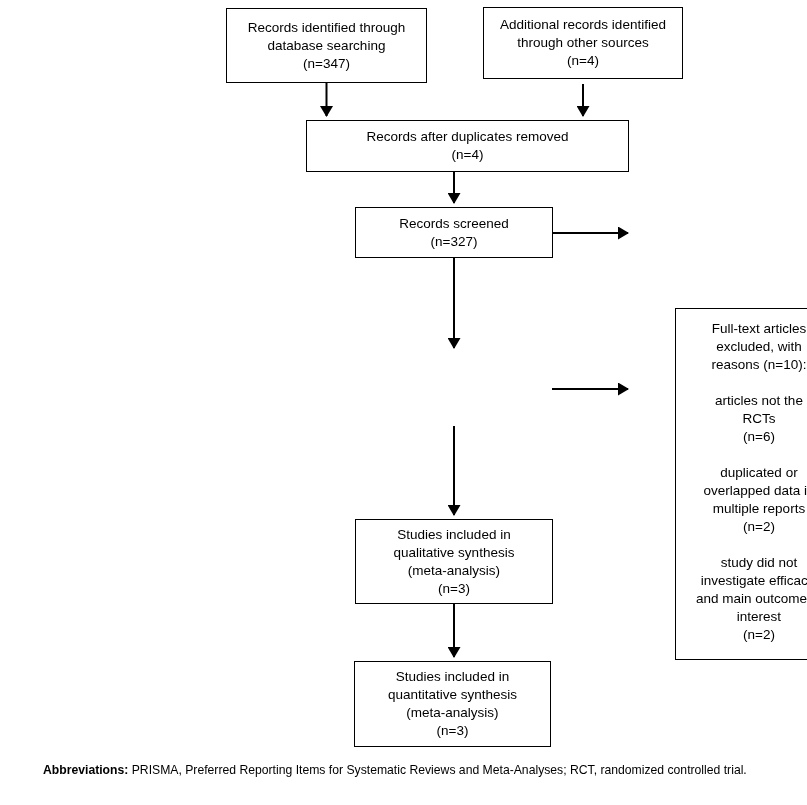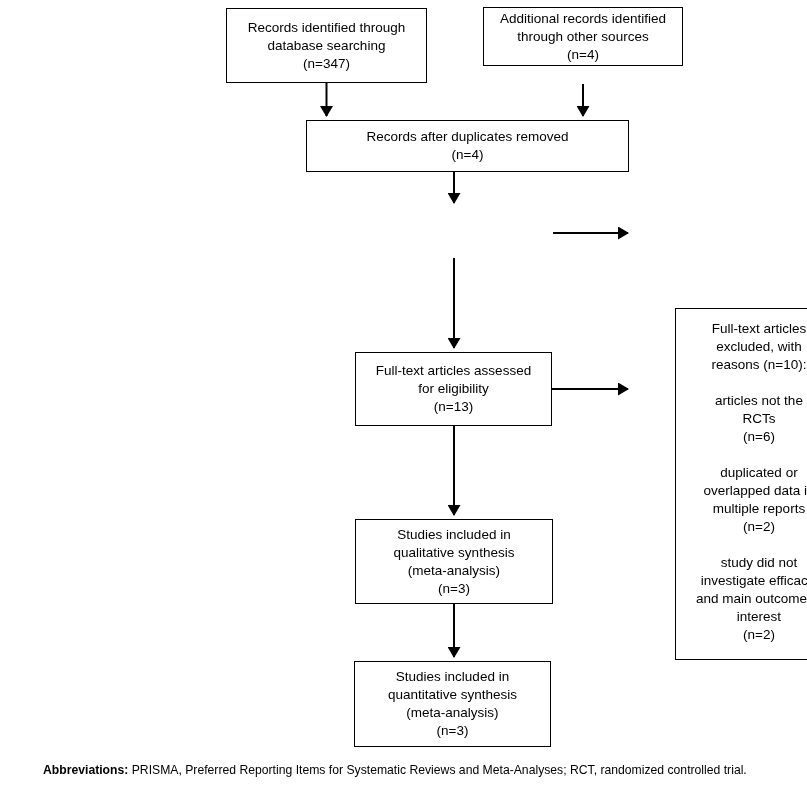--- a/index.html
+++ b/index.html
@@ -37,21 +37,21 @@
     white-space: pre-line;
     padding: 2px 8px;
   }
   .flow-box.top-align {
     align-items: flex-start;
     padding-top: 11px;
     margin-left: 44px;
   }
   
   .b-identified   { left: 226px; top:   8px; width: 201px; height:  75px; }
-  .b-additional   { left: 483px; top:   7px; width: 200px; height:  59px; }
+  .b-additional   { left: 483px; top:   7px; width: 200px; height:  72px; }
   .b-duplicates   { left: 306px; top: 120px; width: 323px; height:  52px; }
   .b-screened     { left: 355px; top: 207px; width: 198px; height:  51px; }
   .b-excluded     { left: 632px; top: 189px; width: 166px; height:  86px; padding: 2px 14px; }
   .b-fulltext     { left: 355px; top: 352px; width: 197px; height:  74px; }
   .b-ftexcluded   { left: 631px; top: 308px; width: 168px; height: 352px; }
   .b-qualitative  { left: 355px; top: 519px; width: 198px; height:  85px; }
   .b-quantitative { left: 354px; top: 661px; width: 197px; height:  86px; }
 
   .caption {
     position: absolute;
@@ -102,27 +102,26 @@
     <div>Additional records identified
 through other sources
 (n=4)</div>
   </div>
 
   <div class="flow-box b-duplicates">
     <div>Records after duplicates removed
 (n=4)</div>
   </div>
 
+  <div class="flow-box b-screened">
+    <div>Records screened
+(n=327)</div>
+  </div>
 
 
-  <div class="flow-box b-fulltext">
-    <div>Full-text articles assessed
-for eligibility
-(n=13)</div>
-  </div>
 
   <div class="flow-box b-ftexcluded top-align">
     <div>Full-text articles
 excluded, with
 reasons (n=10):
 
 articles not the
 RCTs
 (n=6)
 

